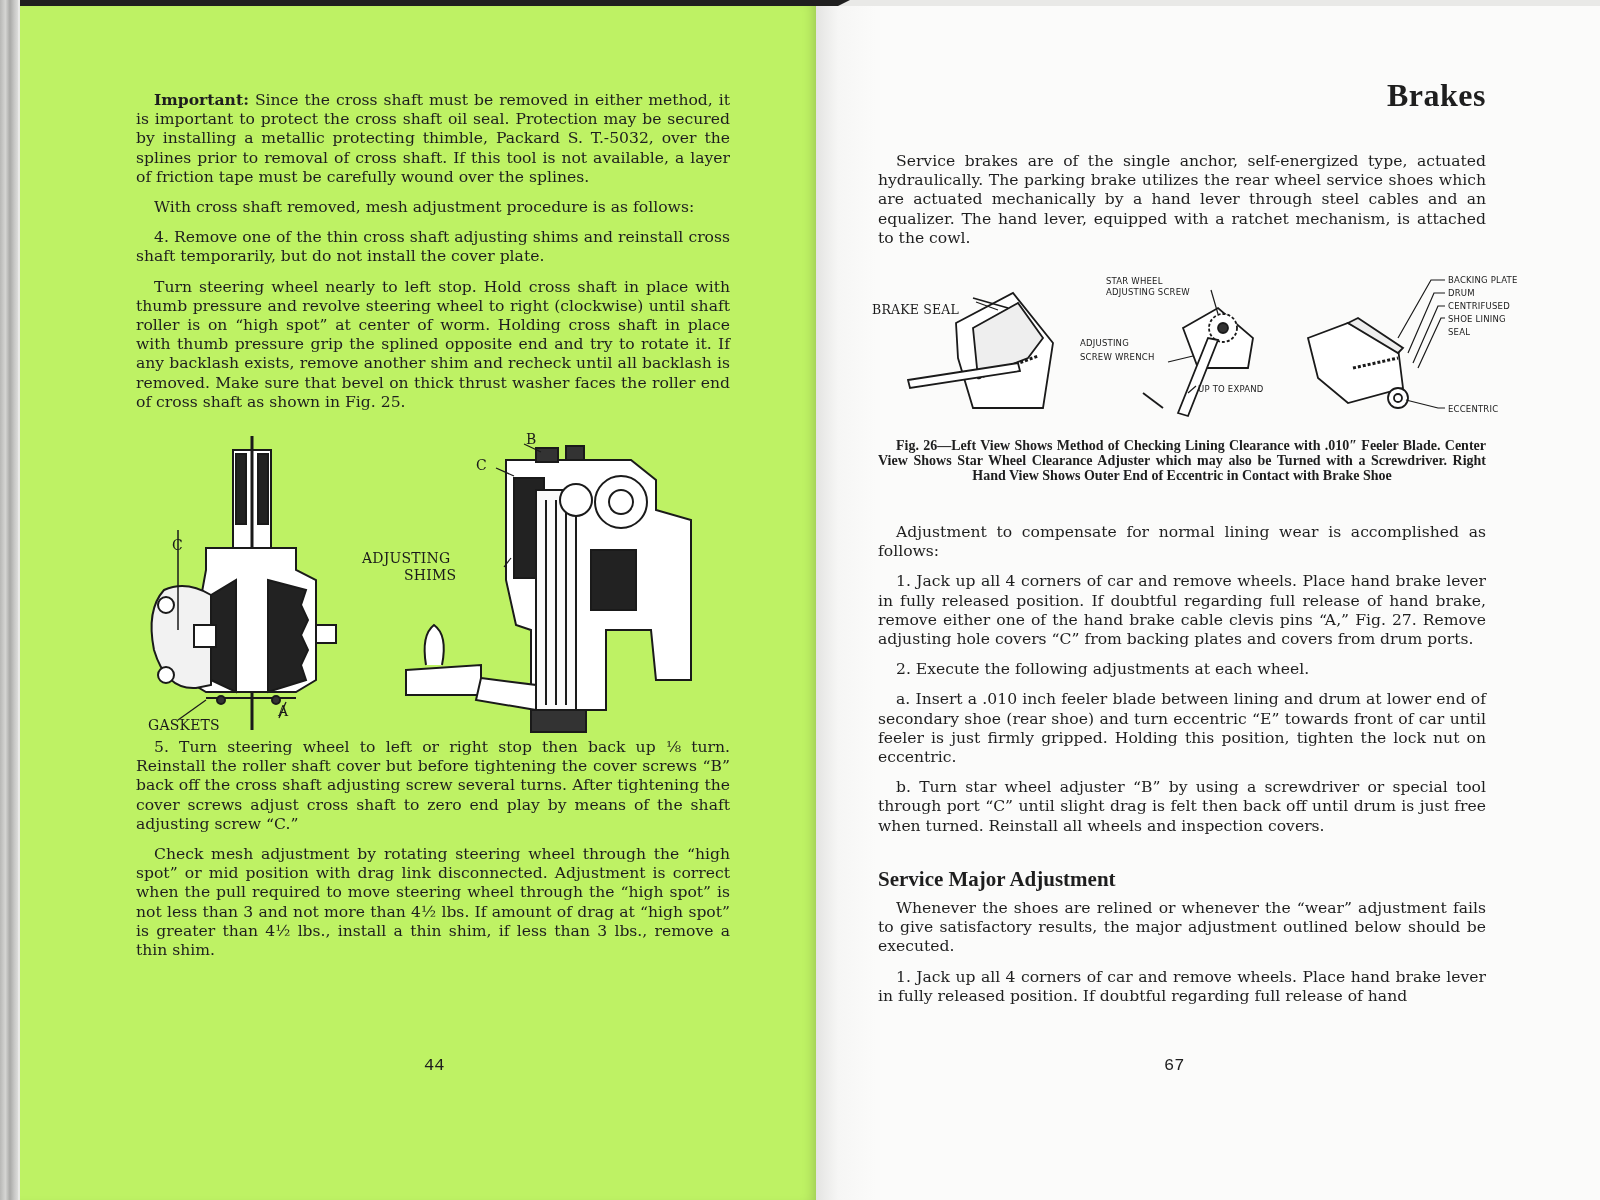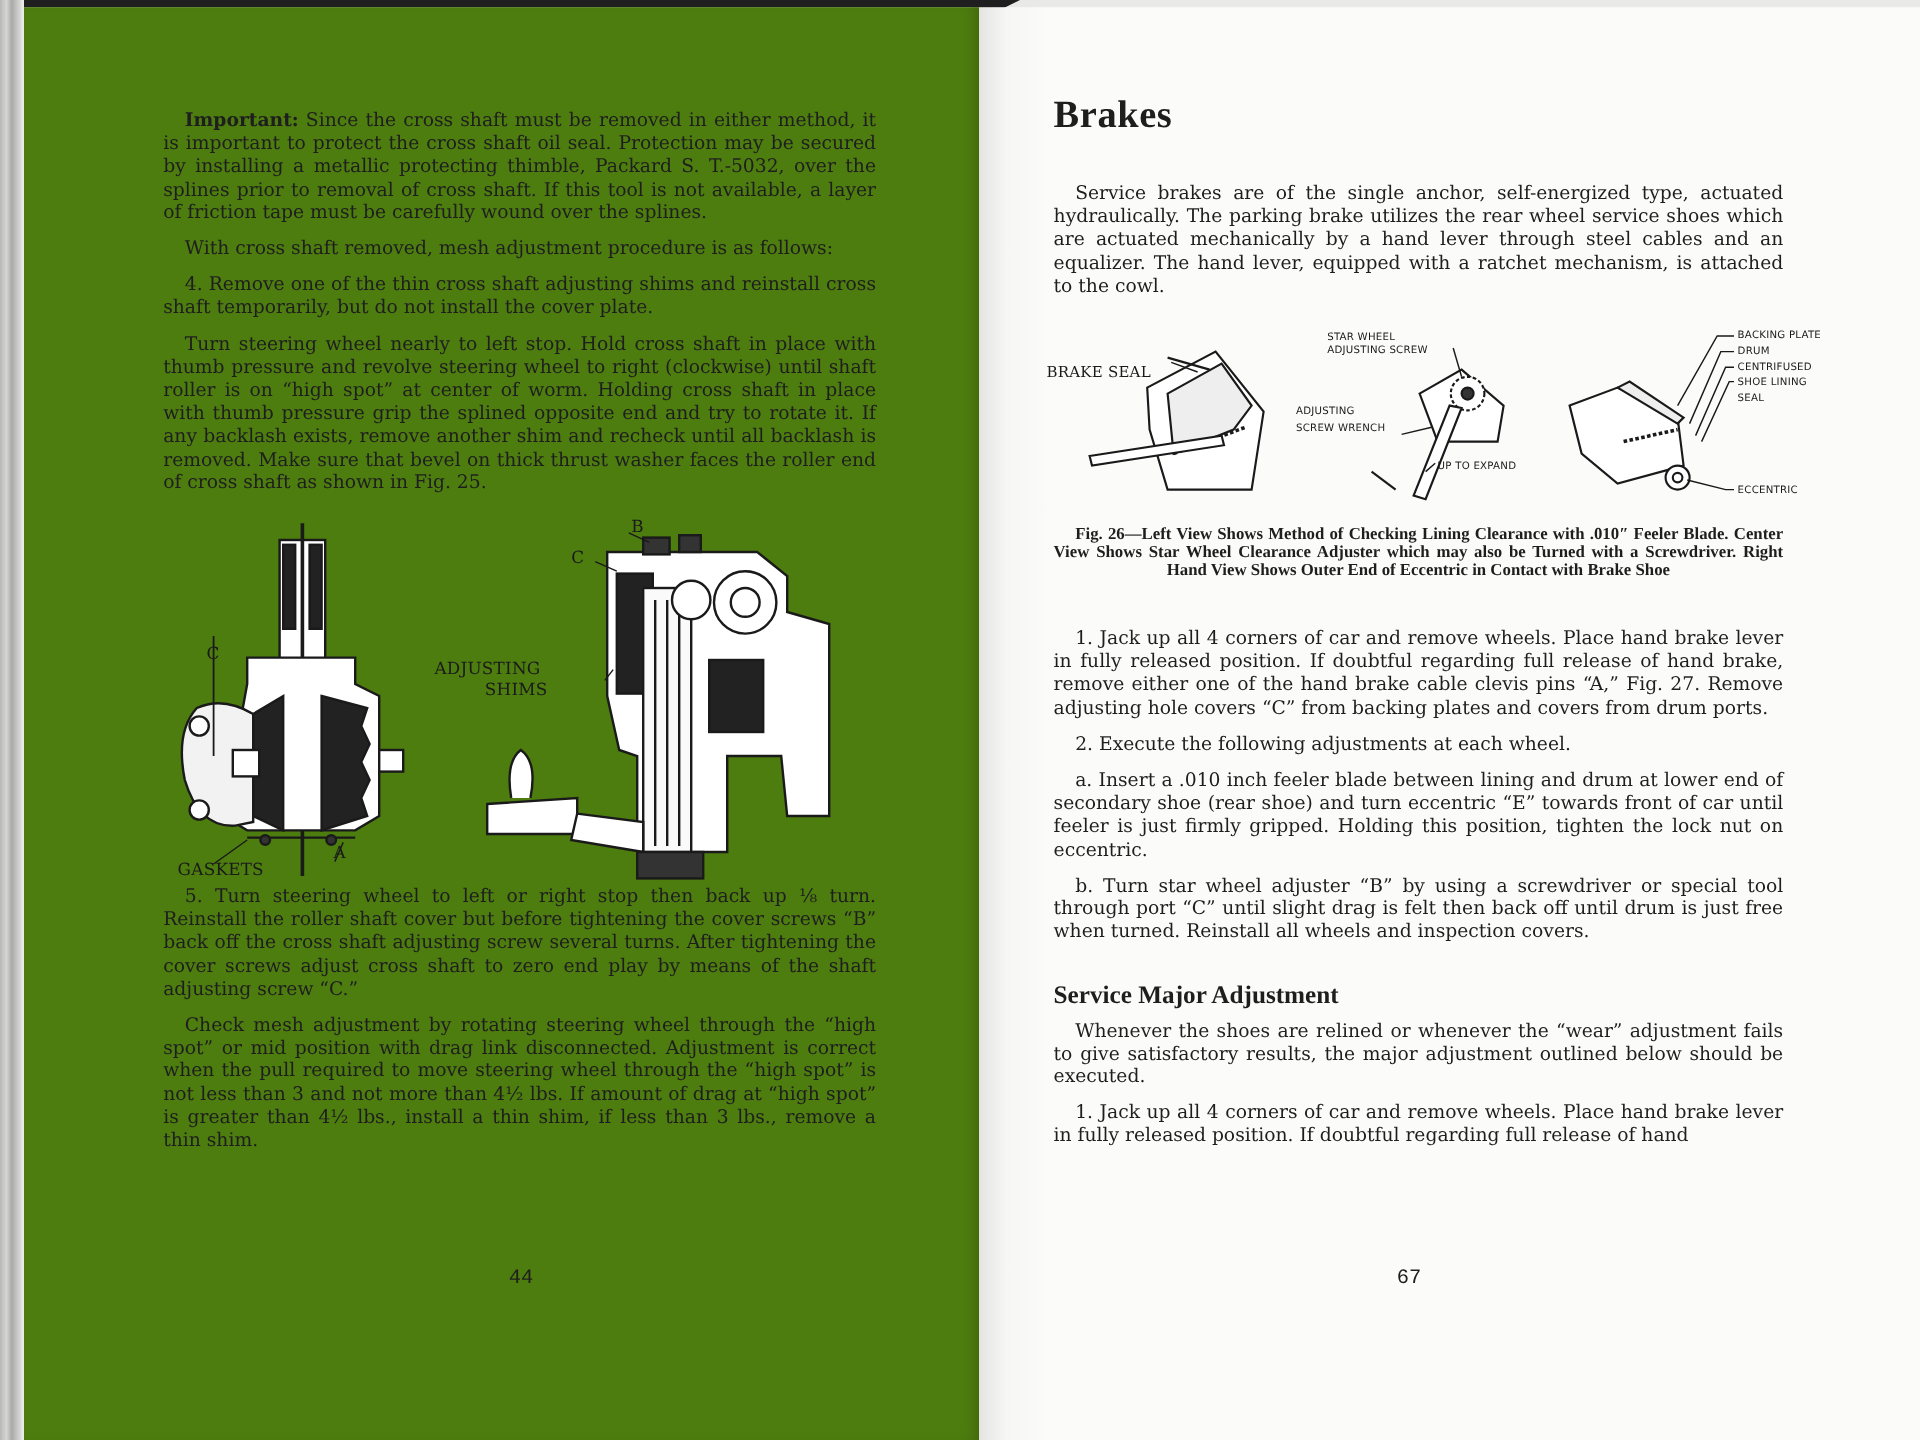--- a/index.html
+++ b/index.html
@@ -15,32 +15,32 @@
   }
   .top-band-r {
     position:absolute; left:810px; top:0; width:40px; height:8px; background:#1f1f1f;
     clip-path: polygon(0 0,100% 0, 60% 100%, 20% 100%);
   }
   .edge-strip {
     position:absolute; left:0; top:0; width:18px; height:1200px;
     background:linear-gradient(90deg,#b8b8b6 0%,#d5d5d3 30%,#a9a9a7 55%,#c8c8c6 80%,#dcdcda 100%);
   }
   .page {
-    position:absolute; top:6px; height:1194px; background:#4d7c0f;
+    position:absolute; top:6px; height:1194px; background:#bef264;
   }
   .page-left { left:20px; width:796px; box-shadow: inset -10px 0 14px -10px rgba(0,0,0,0.25); }
   .page-right { left:816px; width:784px; background:linear-gradient(90deg,#e4e4e2 0px,#f6f6f5 22px,#fbfbfa 60px); }
   .col { position:absolute; font-size:15.6px; line-height:19.2px; text-align:justify; }
   .col-left { left:116px; top:84px; width:594px; }
   .col-right { left:62px; top:0; width:608px; }
   p { margin:0 0 11px 0; text-indent:18px; hyphens:auto; }
   .lead { font-weight:bold; }
   .title {
     font-family:"Liberation Serif", serif; font-weight:bold; font-size:32px;
-    text-align:left; position:absolute; top:80px; left:0; width:608px; letter-spacing:0.5px;
+    text-align:right; position:absolute; top:80px; left:0; width:608px; letter-spacing:0.5px;
   }
   .h2 {
     font-family:"Liberation Serif", serif; font-weight:bold; font-size:21px;
     margin:0 0 10px 0; text-align:left;
   }
   .caption {
     font-family:"Liberation Serif", serif; font-weight:bold; font-size:14px; line-height:15px;
     text-align:justify; text-align-last:center; margin:0;
   }
   .figure { position:relative; }
@@ -176,20 +176,21 @@
       <span class="fig-label" style="left:320px; top:116px; font-size:8.5px;">UP TO EXPAND</span>
       <span class="fig-label" style="left:570px; top:7px; font-size:8.5px;">BACKING PLATE</span>
       <span class="fig-label" style="left:570px; top:20px; font-size:8.5px;">DRUM</span>
       <span class="fig-label" style="left:570px; top:33px; font-size:8.5px;">CENTRIFUSED</span>
       <span class="fig-label" style="left:570px; top:46px; font-size:8.5px;">SHOE LINING</span>
       <span class="fig-label" style="left:570px; top:59px; font-size:8.5px;">SEAL</span>
       <span class="fig-label" style="left:570px; top:136px; font-size:8.5px;">ECCENTRIC</span>
     </div>
     <p class="caption" style="margin-top:10px; margin-bottom:40px;">Fig. 26—Left View Shows Method of Checking Lining Clearance with .010″ Feeler Blade. Center View Shows Star Wheel Clearance Adjuster which may also be Turned with a Screwdriver. Right Hand View Shows Outer End of Eccentric in Contact with Brake Shoe</p>
 
+    <p>Adjustment to compensate for normal lining wear is accomplished as follows:</p>
     <p>1. Jack up all 4 corners of car and remove wheels. Place hand brake lever in fully released position. If doubtful regarding full release of hand brake, remove either one of the hand brake cable clevis pins “A,” Fig. 27. Remove adjusting hole covers “C” from backing plates and covers from drum ports.</p>
     <p>2. Execute the following adjustments at each wheel.</p>
     <p>a. Insert a .010 inch feeler blade between lining and drum at lower end of secondary shoe (rear shoe) and turn eccentric “E” towards front of car until feeler is just firmly gripped. Holding this position, tighten the lock nut on eccentric.</p>
     <p style="margin-bottom:34px;">b. Turn star wheel adjuster “B” by using a screwdriver or special tool through port “C” until slight drag is felt then back off until drum is just free when turned. Reinstall all wheels and inspection covers.</p>
 
     <div class="h2">Service Major Adjustment</div>
     <p>Whenever the shoes are relined or whenever the “wear” adjustment fails to give satisfactory results, the major adjustment outlined below should be executed.</p>
     <p>1. Jack up all 4 corners of car and remove wheels. Place hand brake lever in fully released position. If doubtful regarding full release of hand</p>
   </div>
   <span class="page-num" style="left:348px; top:1050px;">67</span>

